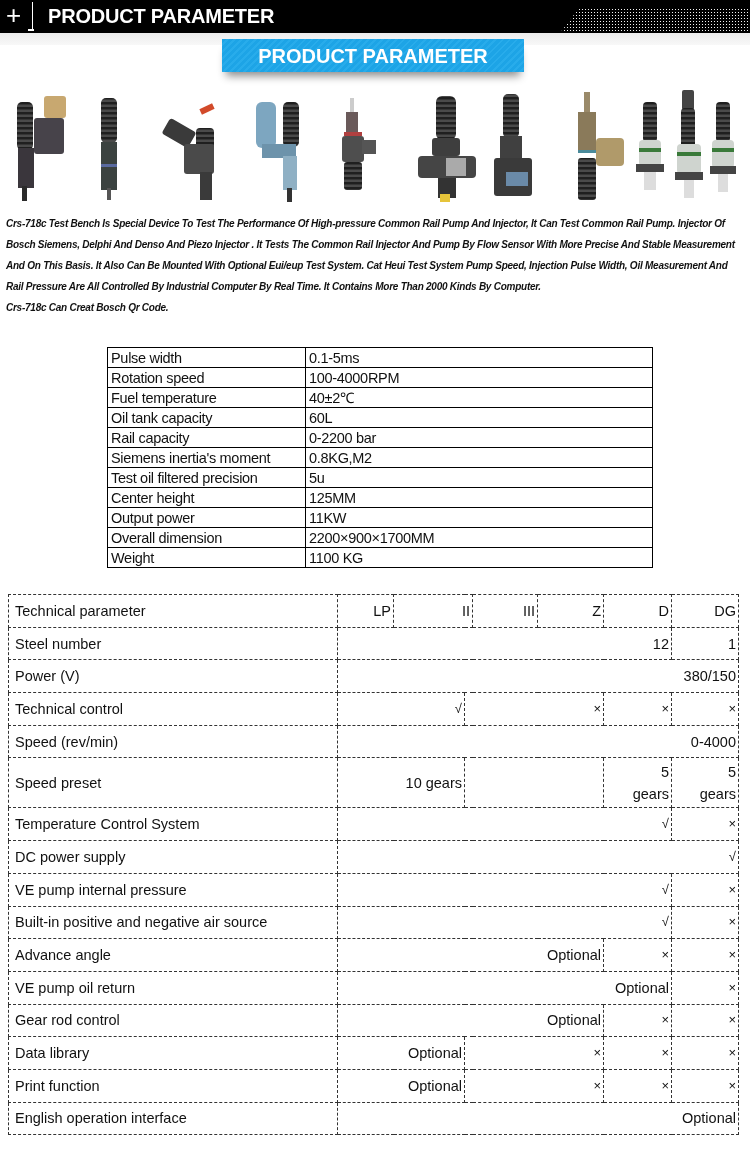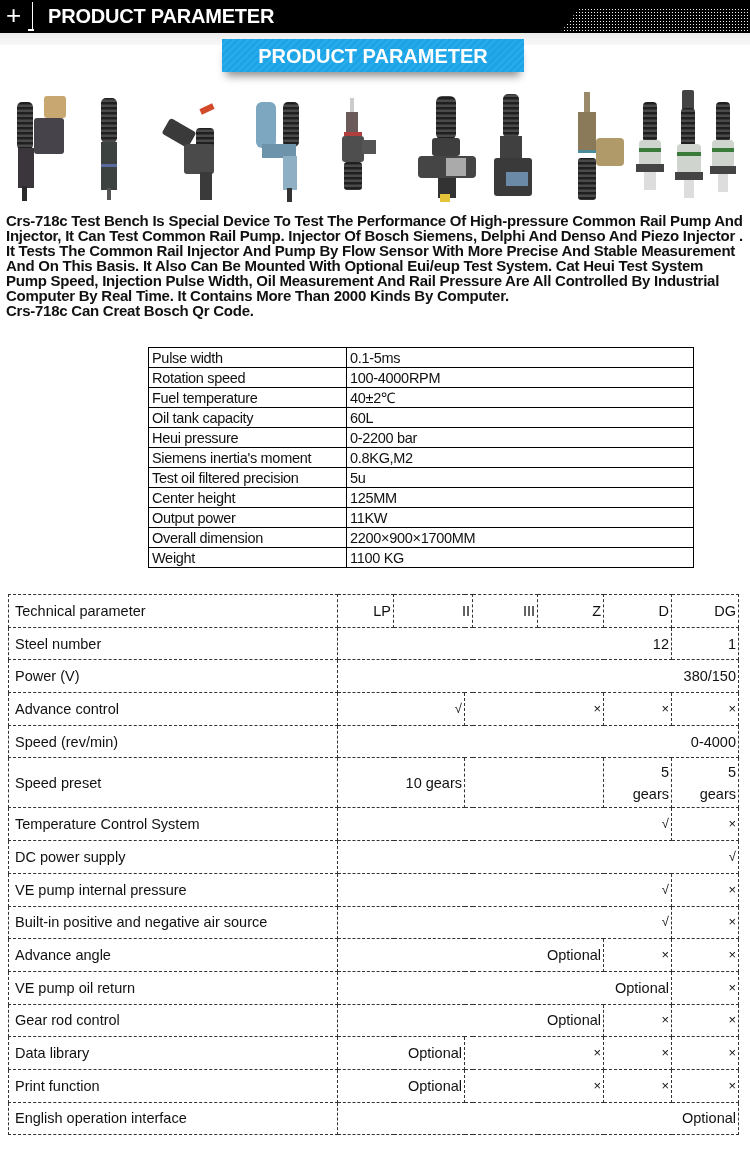--- a/index.html
+++ b/index.html
@@ -20,25 +20,25 @@
   
   .banner { position: absolute; left: 222px; top: 39px; width: 302px; height: 33px;
     background: repeating-linear-gradient(135deg, #1da4e6 0 3px, #28aceb 3px 5px);
     box-shadow: 0 8px 8px -4px rgba(0,0,0,0.45); }
   .banner .btxt { position: absolute; left: 0; right: 0; top: 6px; text-align: center; color: #fff; font-size: 20px; font-weight: 700; }
 
   
   .strip { position: absolute; left: 0; top: 82px; width: 750px; height: 125px; }
 
   
-  .desc { position: absolute; left: 6px; top: 213px; width: 740px; font-size: 15px; font-weight: 700; line-height: 15px; letter-spacing: -0.25px; color: #111; }
+  .desc { position: absolute; left: 6px; top: 213px; width: 740px; font-size: 10px; font-weight: 700; line-height: 21px; letter-spacing: -0.25px; color: #111; font-style: italic; }
   .desc p { margin: 0; }
 
   
-  .spec { position: absolute; left: 107px; top: 347px; width: 546px; border-collapse: collapse; font-size: 14.5px; letter-spacing: -0.3px; margin-left: 41px; }
+  .spec { position: absolute; left: 107px; top: 347px; width: 546px; border-collapse: collapse; font-size: 14.5px; letter-spacing: -0.3px; }
   .spec td { border: 1px solid #000; height: 20px; line-height: 18px; padding: 0 3px; white-space: nowrap; vertical-align: middle; }
   .spec td.k { width: 198px; }
 
   
   .tech { position: absolute; left: 8px; top: 594px; width: 730px; border-collapse: collapse; table-layout: fixed; font-size: 14.5px; }
   .tech td { border: 1px dashed #333; text-align: right; vertical-align: middle; padding: 0 2px; line-height: 22px; }
   .tech td.lbl { text-align: left; padding-left: 6px; }
   .tech tr { height: 32.7px; }
   .tech tr.tall { height: 50px; }
   .tech td.mark { font-size: 13px; }
@@ -154,21 +154,21 @@
       </tr>
   <tr>
         <td class="k">Fuel temperature</td>
         <td>40±2℃</td>
       </tr>
   <tr>
         <td class="k">Oil tank capacity</td>
         <td>60L</td>
       </tr>
   <tr>
-        <td class="k">Heui pressure</td>
+        <td class="k">Rail capacity</td>
         <td>0-2200 bar</td>
       </tr>
   <tr>
         <td class="k">Siemens inertia's moment</td>
         <td>0.8KG,M2</td>
       </tr>
   <tr>
         <td class="k">Test oil filtered precision</td>
         <td>5u</td>
       </tr>
@@ -215,21 +215,21 @@
   <tr>
     <td class="lbl">Steel number</td>
     <td colspan="6">12</td>
     <td>1</td>
   </tr>
   <tr>
     <td class="lbl">Power (V)</td>
     <td colspan="7">380/150</td>
   </tr>
   <tr>
-    <td class="lbl">Advance control</td>
+    <td class="lbl">Technical control</td>
     <td colspan="2" class="mark">√</td>
     <td colspan="3" class="mark">×</td>
     <td class="mark">×</td>
     <td class="mark">×</td>
   </tr>
   <tr>
     <td class="lbl">Speed (rev/min)</td>
     <td colspan="7">0-4000</td>
   </tr>
   <tr class="tall">

